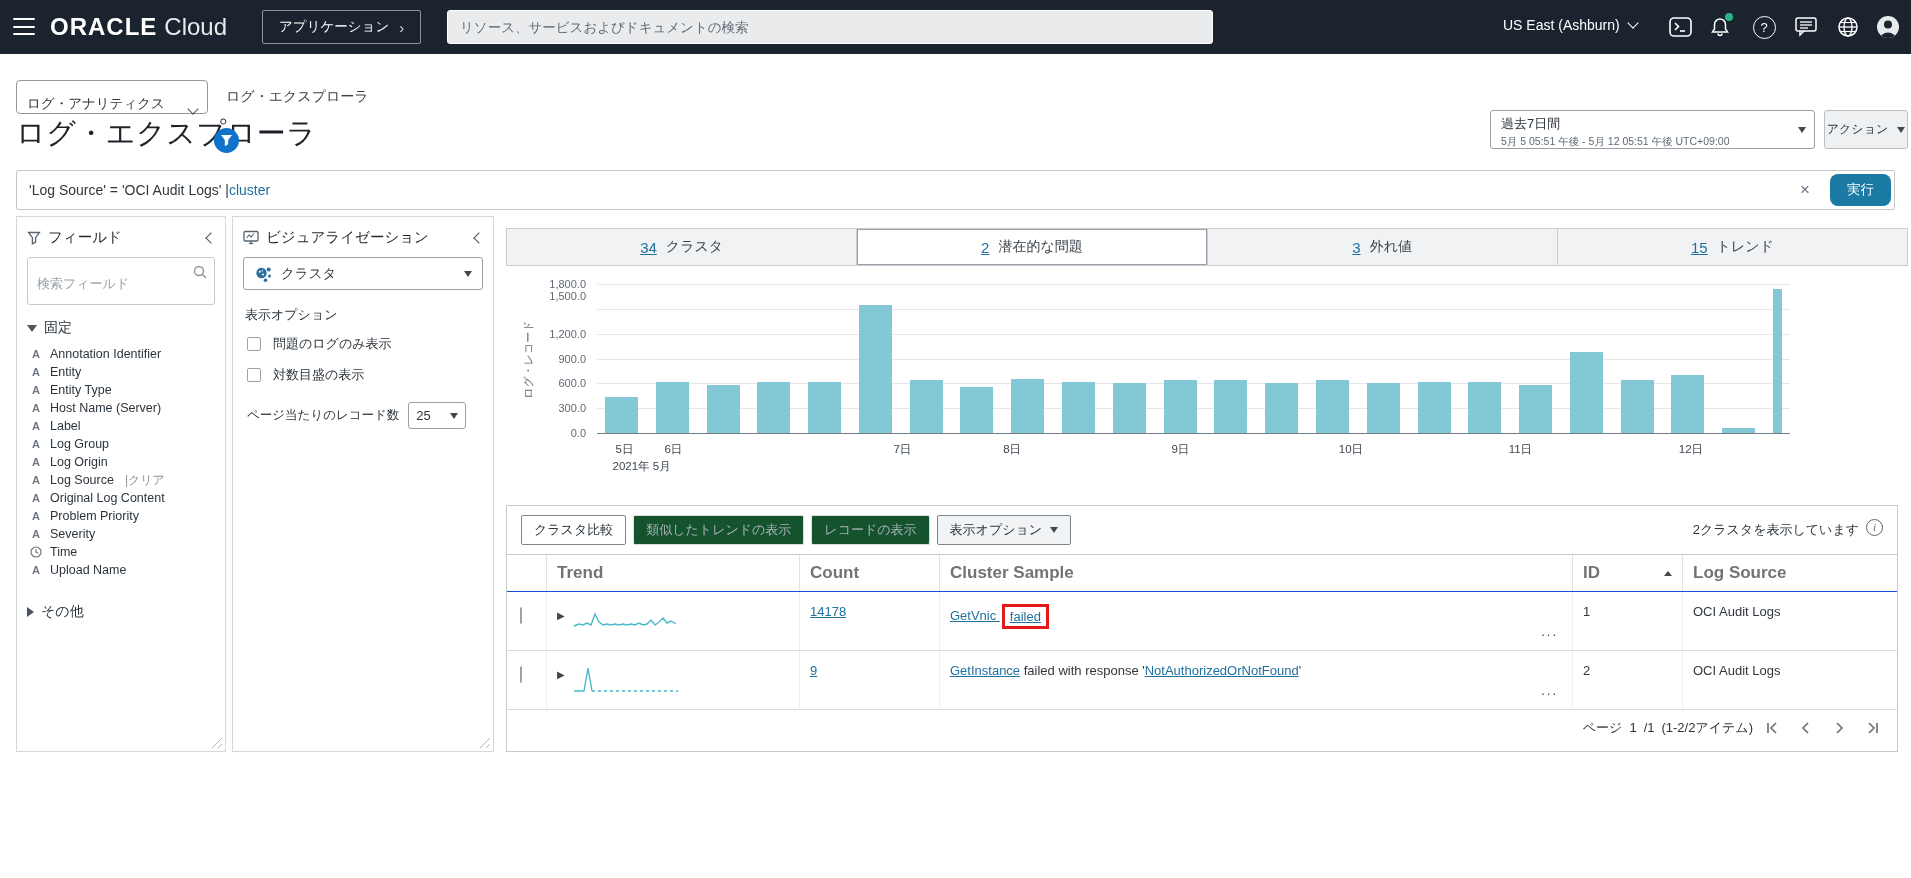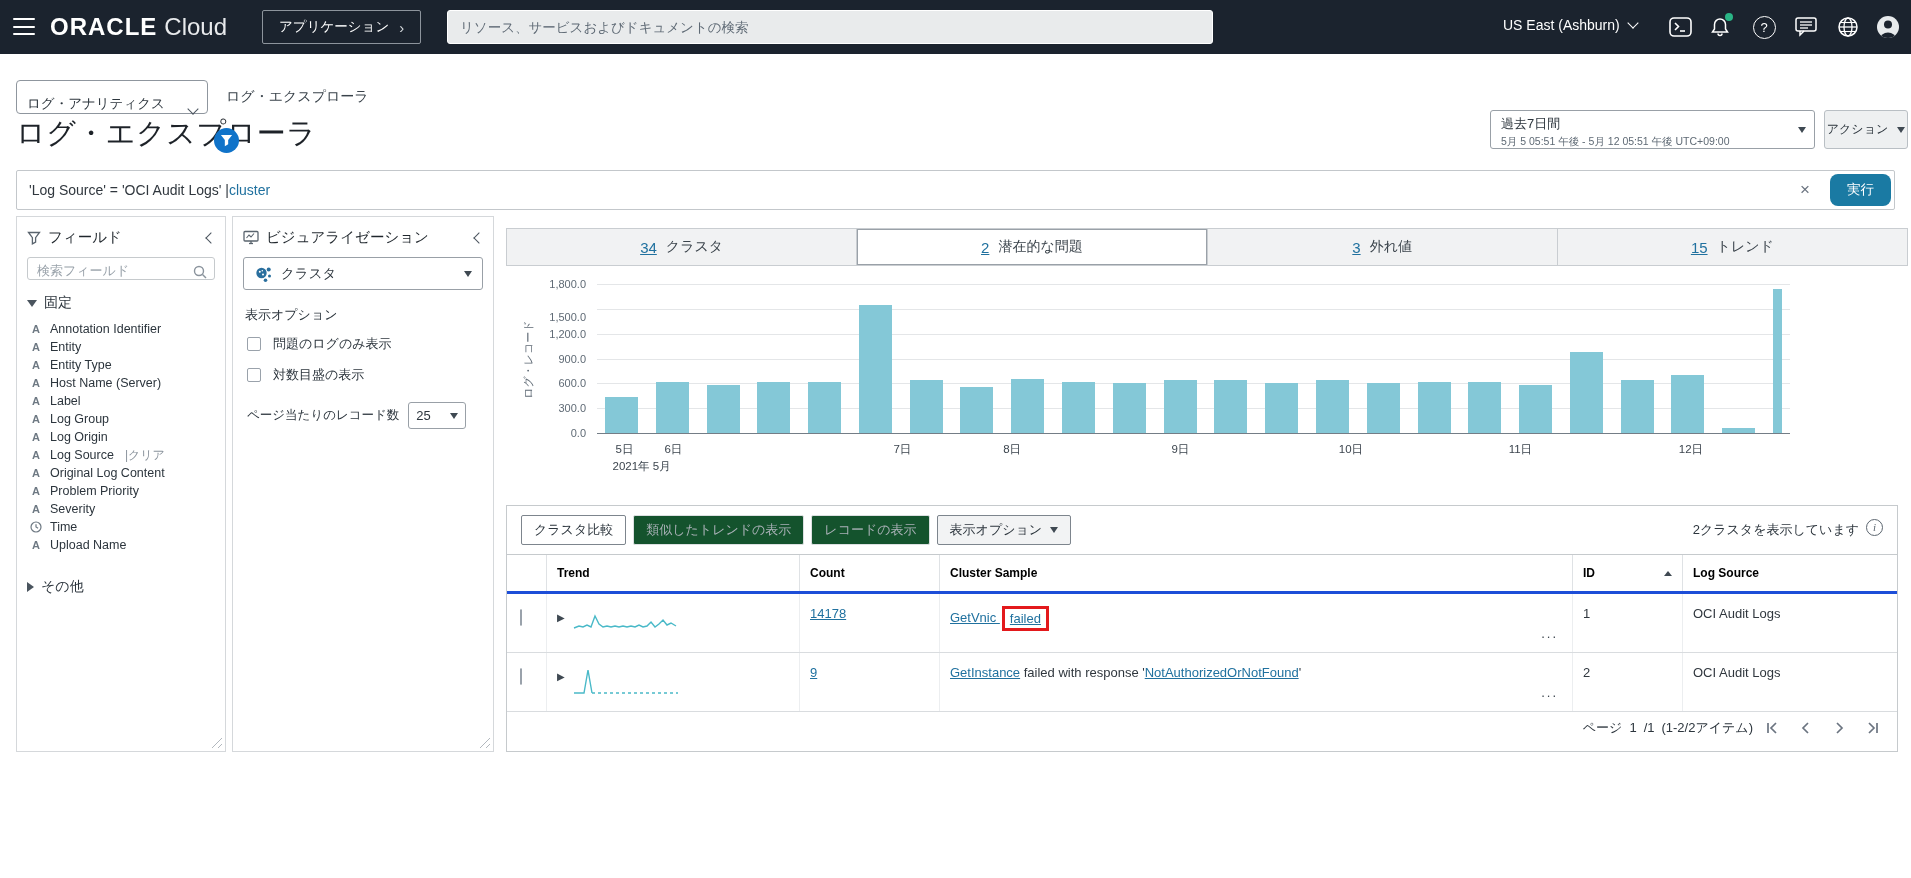--- a/index.html
+++ b/index.html
@@ -48,21 +48,21 @@
   .q-cmd{color:var(--accent)}
   .q-clear{margin-left:auto;margin-right:20px;font-size:17px;color:#6b7480;cursor:pointer}
   .run-btn{width:61px;height:32px;margin-right:3px;background:var(--run);color:#fff;border:none;border-radius:8px;font-size:13.5px;cursor:pointer}
   
   .panel{position:absolute;top:216px;height:536px;border:1px solid #d5d8db;background:#fff;box-sizing:border-box}
   .fields-panel{left:16px;width:210px}
   .viz-panel{left:232px;width:262px}
   .panel-header{display:flex;align-items:center;gap:7px;padding:11px 10px 6px;font-size:14.5px;color:#1f262c}
   .panel-header .chev{margin-left:auto;color:#4a545e;cursor:pointer}
   .f-search{position:relative;margin:4px 10px 0}
-  .f-search input{width:100%;height:23px;box-sizing:border-box;border:1px solid #c6cacd;border-radius:3px;padding:4px 26px 0 9px;font-size:13px;color:#333;outline:none}
+  .f-search input{width:100%;height:48px;box-sizing:border-box;border:1px solid #c6cacd;border-radius:3px;padding:4px 26px 0 9px;font-size:13px;color:#333;outline:none}
   .f-search input::placeholder{color:#98a1a9}
   .f-search svg{position:absolute;right:8px;top:8px}
   .section-label{display:flex;gap:7px;align-items:center;padding:14px 10px 8px;font-size:14px;color:#2c353d;cursor:pointer}
   .tri-d{width:0;height:0;border-left:5px solid transparent;border-right:5px solid transparent;border-top:7px solid #4a545e}
   .tri-r{width:0;height:0;border-top:5px solid transparent;border-bottom:5px solid transparent;border-left:7px solid #4a545e}
   .field-item{display:flex;gap:8px;align-items:center;height:18px;padding:0 8px 0 13px;font-size:12.5px;color:#2c353d;cursor:pointer;white-space:nowrap}
   .field-A{font-weight:bold;font-size:11px;color:#6e7983;width:12px;text-align:center}
   .field-ico{width:12px;display:flex;justify-content:center}
   .field-suffix{color:#8a939c;font-size:12px;margin-left:3px}
   .grip{position:absolute;right:3px;bottom:3px;width:13px;height:13px;cursor:nwse-resize;
@@ -94,21 +94,21 @@
   
   .cluster-box{position:absolute;left:506px;top:505px;width:1392px;height:247px;box-sizing:border-box;border:1px solid #c6cacd;background:#fff}
   .ctoolbar{display:flex;align-items:center;gap:7px;padding:9px 14px;height:30px}
   .cbtn{height:30px;padding:0 12px;font-size:13px;border-radius:2px;display:flex;align-items:center;gap:8px;background:#fff;border:1px solid #7d858d;color:#2c353d;cursor:pointer;font-family:inherit}
   .cbtn.disabled{border-color:#dcdfe1;color:#aab1b7;background:#14532d;cursor:default}
   .cbtn.dd{background:#f2f3f4}
   .csummary{margin-left:auto;font-size:13px;color:#2c353d;display:flex;align-items:center;gap:7px}
   .info-i{width:17px;height:17px;box-sizing:border-box;border:1.5px solid #5c6670;border-radius:50%;font-size:11px;font-style:italic;
           font-family:"Liberation Serif",serif;display:flex;align-items:center;justify-content:center;color:#5c6670;margin-top:-6px;cursor:pointer}
   .thead,.trow{display:grid;grid-template-columns:40px 253px 140px 633px 110px 1fr}
-  .thead{height:36px;border-top:1px solid #c6cacd;border-bottom:3px solid #1d4ed8;font-weight:bold;font-size:12px;color:#000000}
+  .thead{height:36px;border-top:1px solid #c6cacd;border-bottom:1px solid #1d4ed8;font-weight:bold;font-size:17px;color:#737373}
   .th{padding:0 10px;display:flex;align-items:center;gap:6px;border-right:1px solid #dfe2e5;box-sizing:border-box}
   .th:last-child{border-right:none}
   .sort-up{width:0;height:0;border-left:4px solid transparent;border-right:4px solid transparent;border-bottom:5.5px solid #3f4952;margin-left:auto}
   .trow{height:58px;border-bottom:1px solid #d9dcdf;font-size:13px;color:#30373e}
   .td{padding:12px 10px 0;border-right:1px solid #eceef0;box-sizing:border-box;position:relative}
   .td:last-child{border-right:none}
   .cb-cell{padding-left:13px;padding-top:16px}
   .trend-cell{display:flex;gap:7px;padding-top:13px}
   .expander{color:#3f4952;font-size:10px;margin-top:5px;cursor:pointer}
   .lnk{color:var(--accent);text-decoration:underline;cursor:pointer}
@@ -370,21 +370,21 @@
         <span class="num">15</span>
         <span>トレンド</span>
       </div>
     </div>
 
   <div class="chart" id="chart">
     <div class="ytitle">ログ・レコード</div>
   <div class="gridline" style="top: 18px;"></div>
       <div class="ylab" style="top: 12px;">1,800.0</div>
       <div class="gridline" style="top: 42.8333px;"></div>
-      <div class="ylab" style="top: 45px;">1,500.0</div>
+      <div class="ylab" style="top: 24px;">1,500.0</div>
       <div class="gridline" style="top: 67.6667px;"></div>
       <div class="ylab" style="top: 61.6667px;">1,200.0</div>
       <div class="gridline" style="top: 92.5px;"></div>
       <div class="ylab" style="top: 86.5px;">900.0</div>
       <div class="gridline" style="top: 117.333px;"></div>
       <div class="ylab" style="top: 111.333px;">600.0</div>
       <div class="gridline" style="top: 142.167px;"></div>
       <div class="ylab" style="top: 136.167px;">300.0</div>
       <div class="gridline base" style="top: 167px;"></div>
       <div class="ylab" style="top: 161px;">0.0</div>

